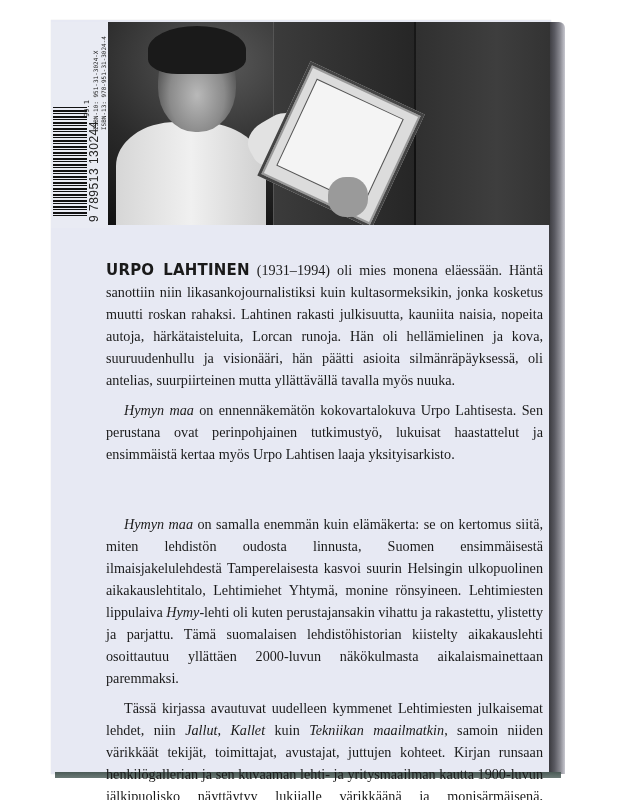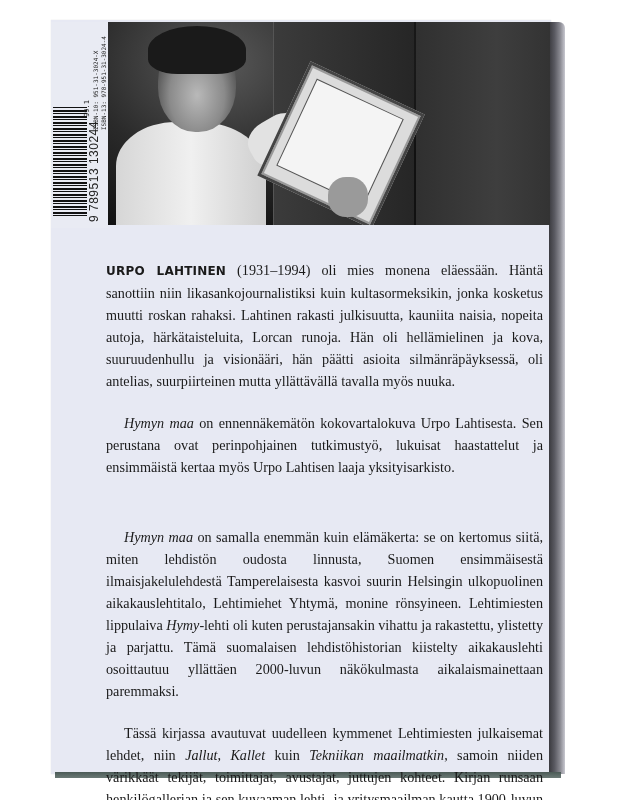--- a/index.html
+++ b/index.html
@@ -64,22 +64,22 @@
   .isbn10 { left: 41px; top: 108px; font-size: 6px; }
   .isbn13 { left: 49px; top: 108px; font-size: 6px; }
 
   .text {
     position: absolute; left: 106px; top: 259px; width: 437px;
     font-family: "Liberation Serif", serif; font-size: 14.2px; line-height: 22px; color: #1a1a1a;
     text-align: justify;
   }
   .text p { margin: 0; }
   .text p + p { text-indent: 18px; margin-top: 48px; }
-  .text p.gap2 { margin-top: 20px; }
-  .name { font-family: "DejaVu Sans", sans-serif; font-weight: bold; font-size: 12px; letter-spacing: 0.2px; }
+  .text p.gap2 { margin-top: 8px; }
+  .name { font-family: "DejaVu Sans", sans-serif; font-weight: bold; font-size: 15px; letter-spacing: 0.2px; }
   .it { font-style: italic; }
 </style>
 </head>
 <body>
 
 <div class="book"></div>
 <div class="spine"></div>
 <div class="bottom-edge"></div>
 
 <div class="photo">

